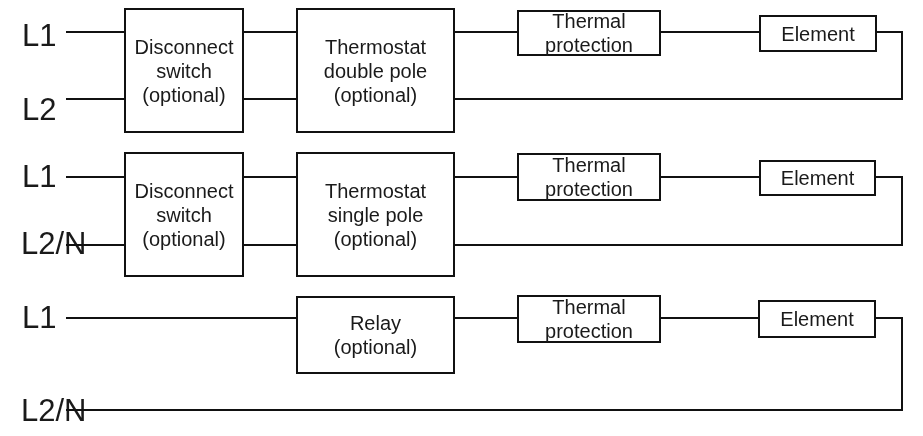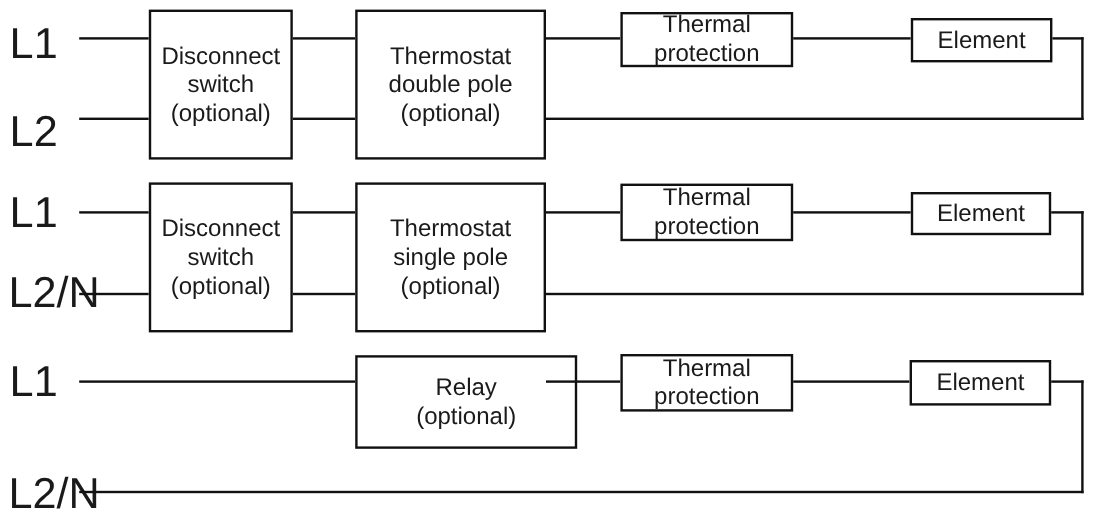--- a/index.html
+++ b/index.html
@@ -24,23 +24,24 @@
     background:var(--bg);
     box-sizing:border-box;
     display:flex;align-items:center;justify-content:center;
     text-align:center;
     white-space:pre-line;
     font-size:20px;line-height:1.2;
     color:var(--text);
   }
   .feed-label{
     position:absolute;
-    font-size:36px;line-height:28px;
+    font-size:31px;line-height:28px;
     color:var(--text);
     white-space:nowrap;
+    margin-left:14px;
   }
 </style>
 </head>
 <body>
 
 <div id="canvas">
 
   <span class="feed-label" style="left:8px;top:22px;">L1</span>
   <span class="feed-label" style="left:8px;top:96px;">L2</span>
 
@@ -99,21 +100,21 @@
 
   <div class="wire-h" style="left:876px;top:176px;width:27px;"></div>
   <div class="wire-v" style="left:901px;top:176px;height:70px;"></div>
   <div class="wire-h" style="left:455px;top:244px;width:448px;"></div>
 
   <span class="feed-label" style="left:8px;top:304px;">L1</span>
   <span class="feed-label" style="left:7px;top:397px;">L2/N</span>
 
   <div class="wire-h" style="left:66px;top:317px;width:230px;"></div>
 
-  <div class="dbox" style="left:296px;top:296px;width:185px;height:78px;">Relay
+  <div class="dbox" style="left:296px;top:296px;width:159px;height:78px;">Relay
 (optional)</div>
 
   <div class="wire-h" style="left:455px;top:317px;width:62px;"></div>
 
   <div class="dbox" style="left:517px;top:295px;width:144px;height:48px;">Thermal
 protection</div>
 
   <div class="wire-h" style="left:661px;top:317px;width:97px;"></div>
 
   <div class="dbox" style="left:758px;top:300px;width:118px;height:38px;">Element</div>

